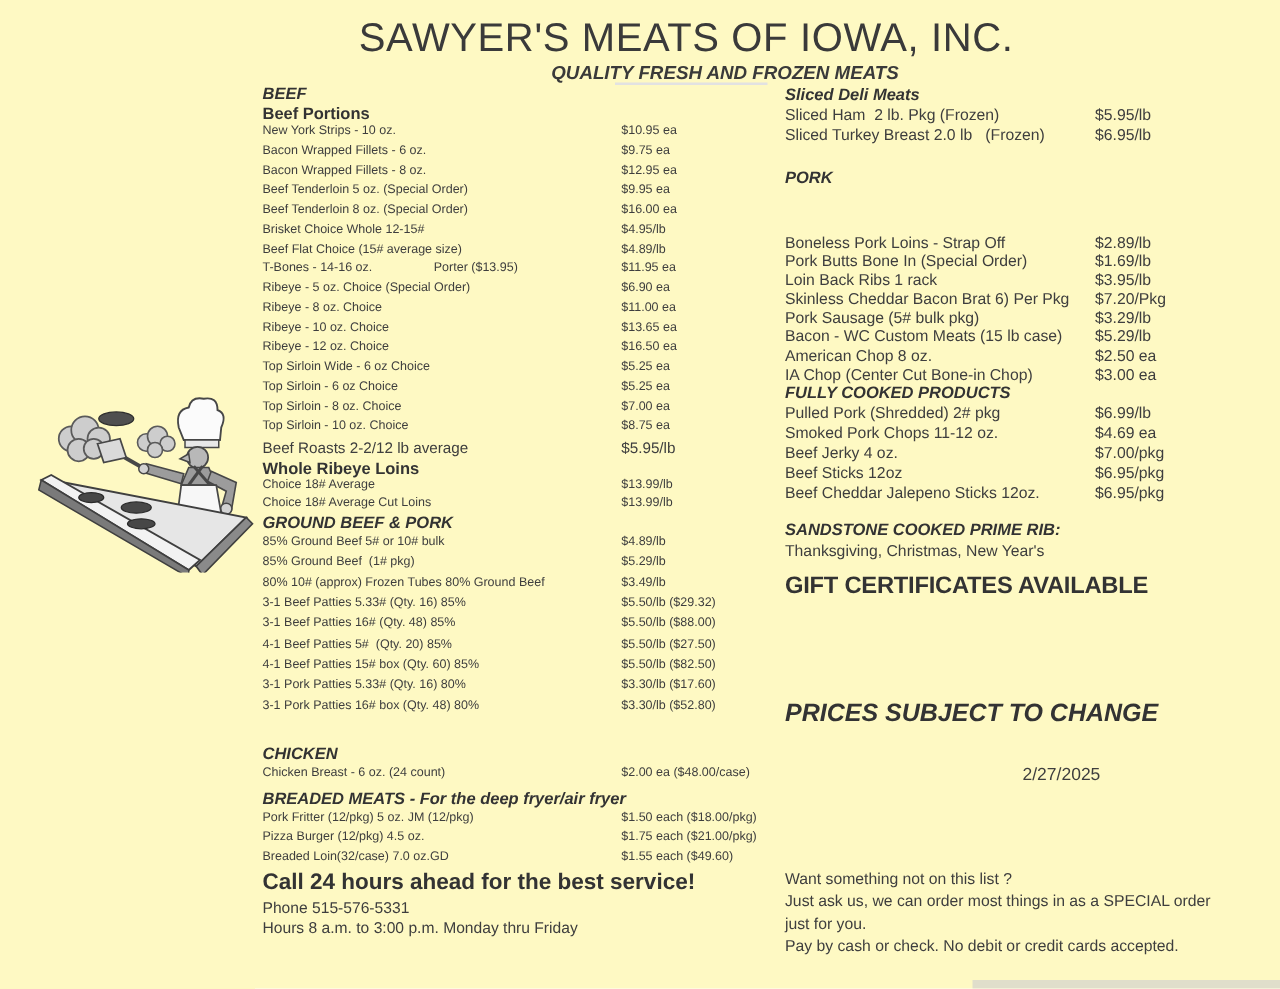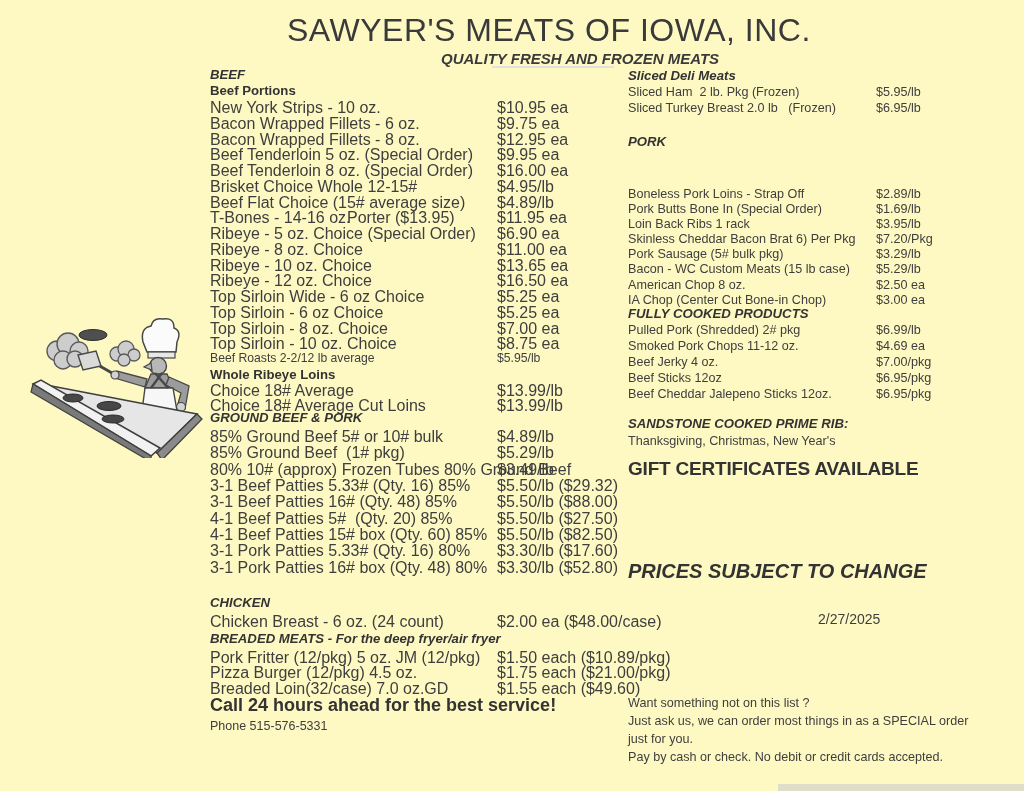--- a/index.html
+++ b/index.html
@@ -4,21 +4,21 @@
 <style>
   html,body{margin:0;padding:0;background:#ffffff;}
   .page{position:relative;width:1024px;height:791px;background:#fef9c3;overflow:hidden;
         font-family:"Liberation Sans","DejaVu Sans",sans-serif;color:#3e3e3e;}
   .abs{position:absolute;}
   .title{font-size:32px;color:#3a3a3a;letter-spacing:.5px;white-space:pre;}
   .subtitle{font-size:15px;font-weight:bold;font-style:italic;color:#3a3a3a;white-space:pre;}
   .h1{font-size:13.2px;font-weight:bold;font-style:italic;color:#333;white-space:pre;}
   .h2{font-size:13.2px;font-weight:bold;color:#333;white-space:pre;}
   .items{position:absolute;}
-  .items .row{position:relative;height:var(--rh,16px);font-size:16px;white-space:pre;}
+  .items .row{position:relative;height:var(--rh,16px);font-size:10px;white-space:pre;}
   .col-r .items .row{font-size:12.6px;}
   .row .lab{white-space:pre;}
   .row .price{position:absolute;top:0;white-space:pre;}
   .col-l .row .price{left:287px;}
   .col-r .row .price{left:248px;}
   .row .note{position:absolute;top:0;left:137px;white-space:pre;}
   .row.small{font-size:12.2px;}
   .text-line{height:var(--rh,16px);white-space:pre;}
   .big-call{font-size:18px;font-weight:bold;color:#333;white-space:pre;}
   .big-gift{font-size:19px;font-weight:bold;color:#333;letter-spacing:-.2px;white-space:pre;}
@@ -129,28 +129,29 @@
         <div class="row"><span class="lab">3-1 Pork Patties 16# box (Qty. 48) 80%</span><span class="price">$3.30/lb ($52.80)</span></div>
       </div>
 
     <div class="abs h1" style="left:210px;top:595px;">CHICKEN</div>
     <div class="items" style="left:210px;top:613px;--rh:16px;">
         <div class="row"><span class="lab">Chicken Breast - 6 oz. (24 count)</span><span class="price">$2.00 ea ($48.00/case)</span></div>
       </div>
 
     <div class="abs h1" style="left:210px;top:631px;">BREADED MEATS - For the deep fryer/air fryer</div>
     <div class="items" style="left:210px;top:649px;--rh:15.3px;">
-        <div class="row"><span class="lab">Pork Fritter (12/pkg) 5 oz. JM (12/pkg)</span><span class="price">$1.50 each ($10.89/pkg)</span></div>
+        <div class="row"><span class="lab">Pork Fritter (12/pkg) 5 oz. JM (12/pkg)</span><span class="price">$1.50 each ($18.00/pkg)</span></div>
         <div class="row"><span class="lab">Pizza Burger (12/pkg) 4.5 oz.</span><span class="price">$1.75 each ($21.00/pkg)</span></div>
         <div class="row"><span class="lab">Breaded Loin(32/case) 7.0 oz.GD</span><span class="price">$1.55 each ($49.60)</span></div>
       </div>
 
     <div class="abs big-call" style="left:210px;top:695px;">Call 24 hours ahead for the best service!</div>
     <div class="items contact" style="left:210px;top:719px;--rh:15.8px;">
         <div class="text-line">Phone 515-576-5331</div>
+        <div class="text-line">Hours 8 a.m. to 3:00 p.m. Monday thru Friday</div>
       </div>
   </div>
 
   <div class="col-r">
     <div class="abs h1" style="left:628px;top:68px;">Sliced Deli Meats</div>
     <div class="items" style="left:628px;top:85px;--rh:16px;">
         <div class="row"><span class="lab">Sliced Ham  2 lb. Pkg (Frozen)</span><span class="price">$5.95/lb</span></div>
         <div class="row"><span class="lab">Sliced Turkey Breast 2.0 lb   (Frozen)</span><span class="price">$6.95/lb</span></div>
       </div>
 

